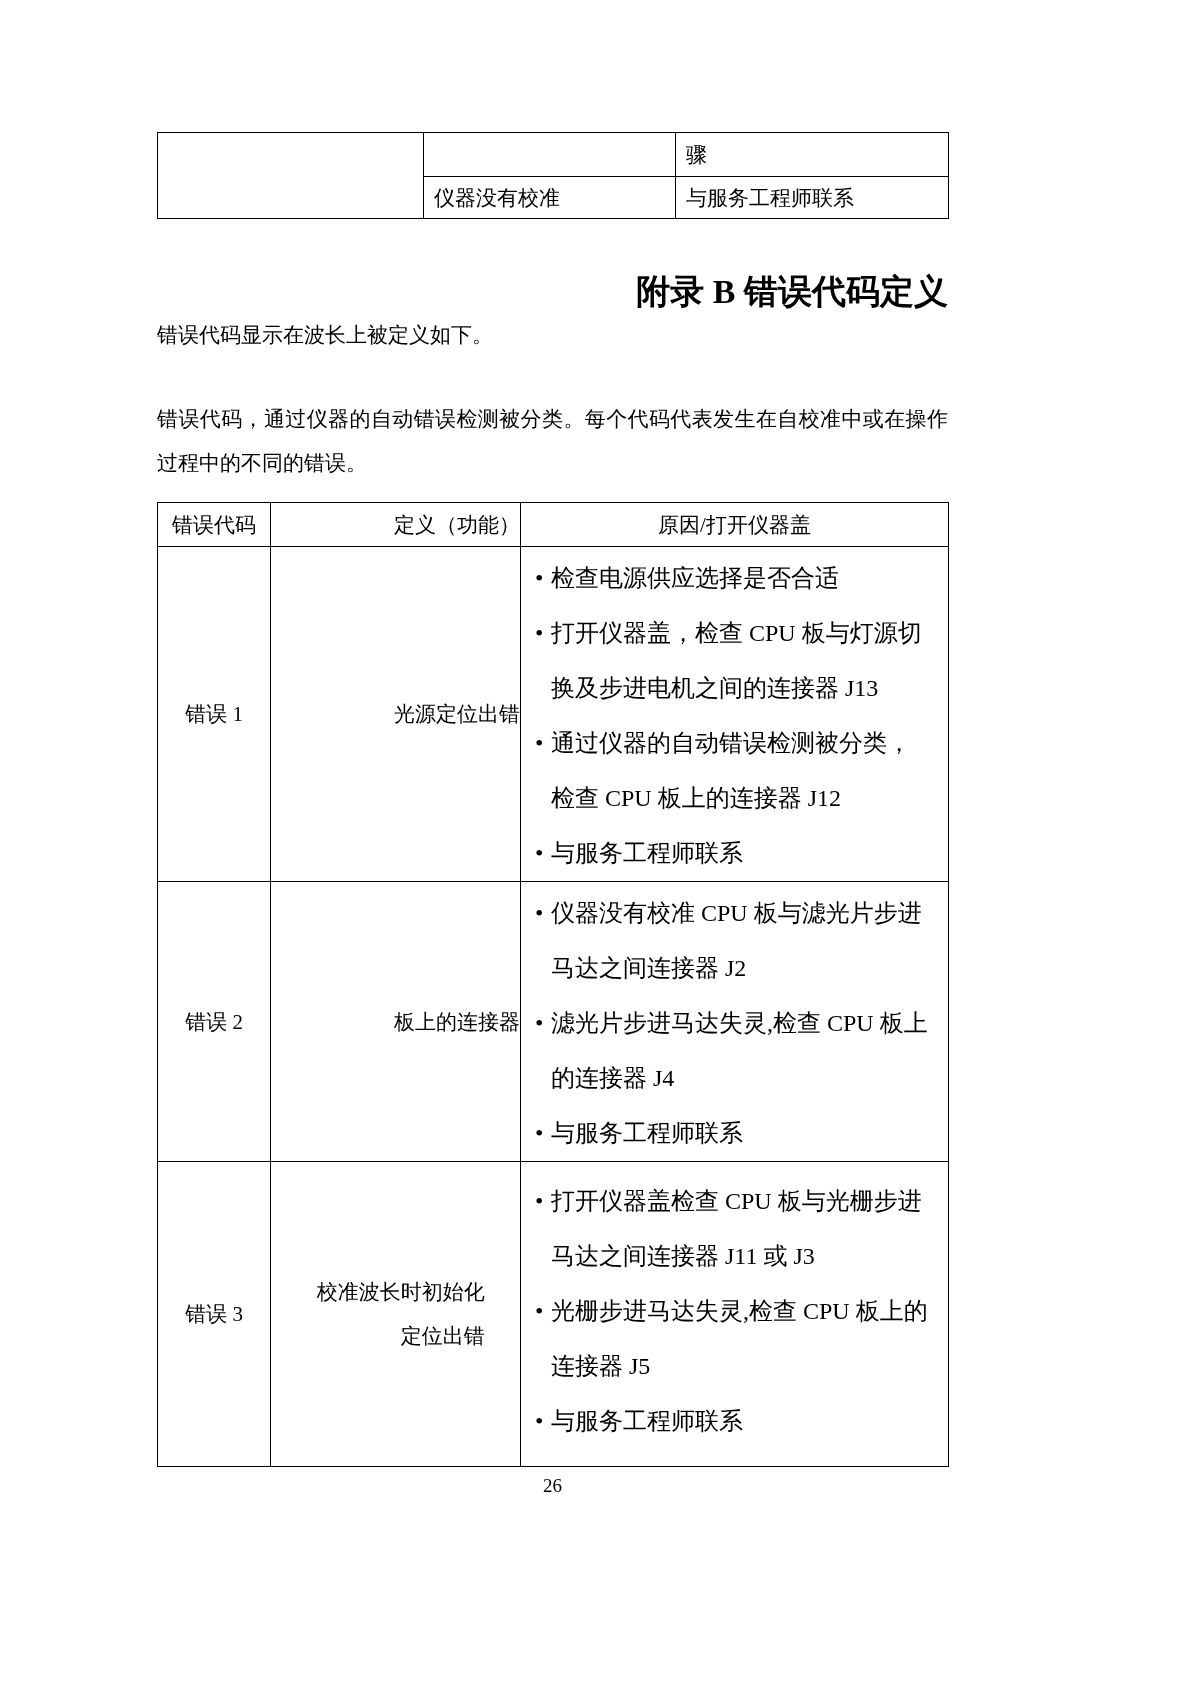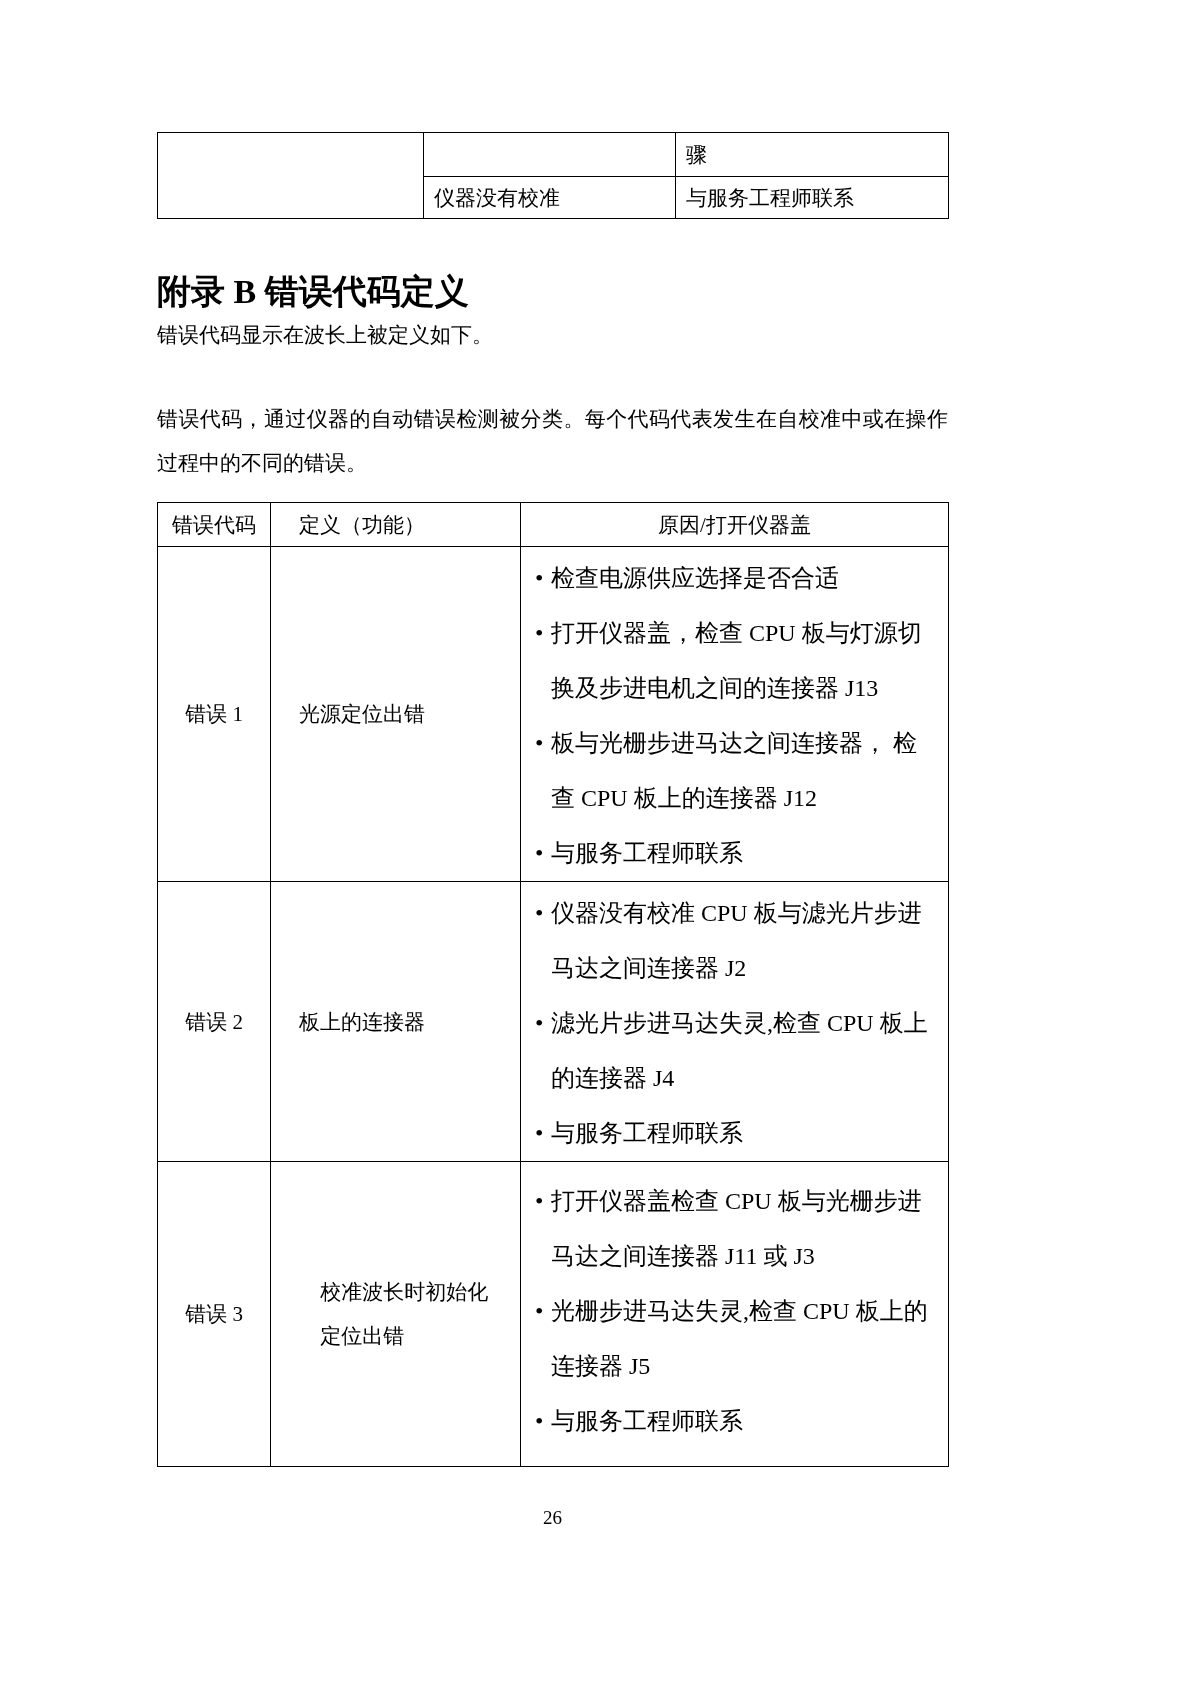--- a/index.html
+++ b/index.html
@@ -34,38 +34,38 @@
   
   .top-table .tt-c1 { width: 266px; }
   .top-table .tt-c2 { width: 252px; padding-left: 10px; }
   .top-table .tt-c3 { width: 273px; padding-left: 10px; }
   .top-table tr:nth-child(1) td { height: 44px; }
   .top-table tr:nth-child(2) td { height: 42px; }
 
   
   .heading {
     margin-top: 52px;
-    text-align: left;
+    text-align: right;
     font-size: 34px;
     font-weight: bold;
     line-height: 42px;
   }
 
   
   .intro {
     margin-top: 40px;
     font-size: 21px;
     line-height: 44px;
     text-align: justify;
   }
 
   
   .error-table { margin-top: 17px; }
   .error-table .c1 { width: 113px; text-align: center; }
-  .error-table .c2 { width: 250px; text-align: left; padding-left: 28px; }
+  .error-table .c2 { width: 250px; text-align: right; }
   .error-table .c3 { width: 428px; }
   .error-table thead td { height: 44px; text-align: center; }
   .error-table .row-1 td { height: 335px; }
   .error-table .row-2 td { height: 277px; }
   .error-table .row-3 td { height: 305px; }
 
   .sol-cell { vertical-align: top; padding: 4px 8px 0 14px; }
   .row-3 .sol-cell { padding-top: 12px; }
   .sol-item {
     position: relative;
@@ -77,21 +77,21 @@
     content: "\2022";
     position: absolute;
     left: 0;
     top: 0;
   }
   .def-inner { line-height: 44px; }
   .def-narrow { max-width: 8.5em; margin: 0 auto; }
 
   
   .page-number {
-    margin-top: 40px;
+    margin-top: 8px;
     text-align: center;
     font-size: 19px;
   }
 </style>
 </head>
 <body>
 
 <div class="page">
 
   <table class="top-table">
@@ -123,21 +123,21 @@
     </thead>
     <tbody>
       <tr class="row-1">
         <td class="c1">错误 1</td>
         <td class="c2">
           <div class="def-inner">光源定位出错</div>
         </td>
         <td class="c3 sol-cell">
           <div class="sol-item">检查电源供应选择是否合适</div>
           <div class="sol-item">打开仪器盖，检查 CPU 板与灯源切换及步进电机之间的连接器 J13</div>
-          <div class="sol-item">板与光栅步进马达之间连接器， 检查 CPU 板上的连接器 J12</div>
+          <div class="sol-item">通过仪器的自动错误检测被分类， 检查 CPU 板上的连接器 J12</div>
           <div class="sol-item">与服务工程师联系</div>
         </td>
       </tr>
       <tr class="row-2">
         <td class="c1">错误 2</td>
         <td class="c2">
           <div class="def-inner">板上的连接器</div>
         </td>
         <td class="c3 sol-cell">
           <div class="sol-item">仪器没有校准 CPU 板与滤光片步进马达之间连接器 J2</div>

